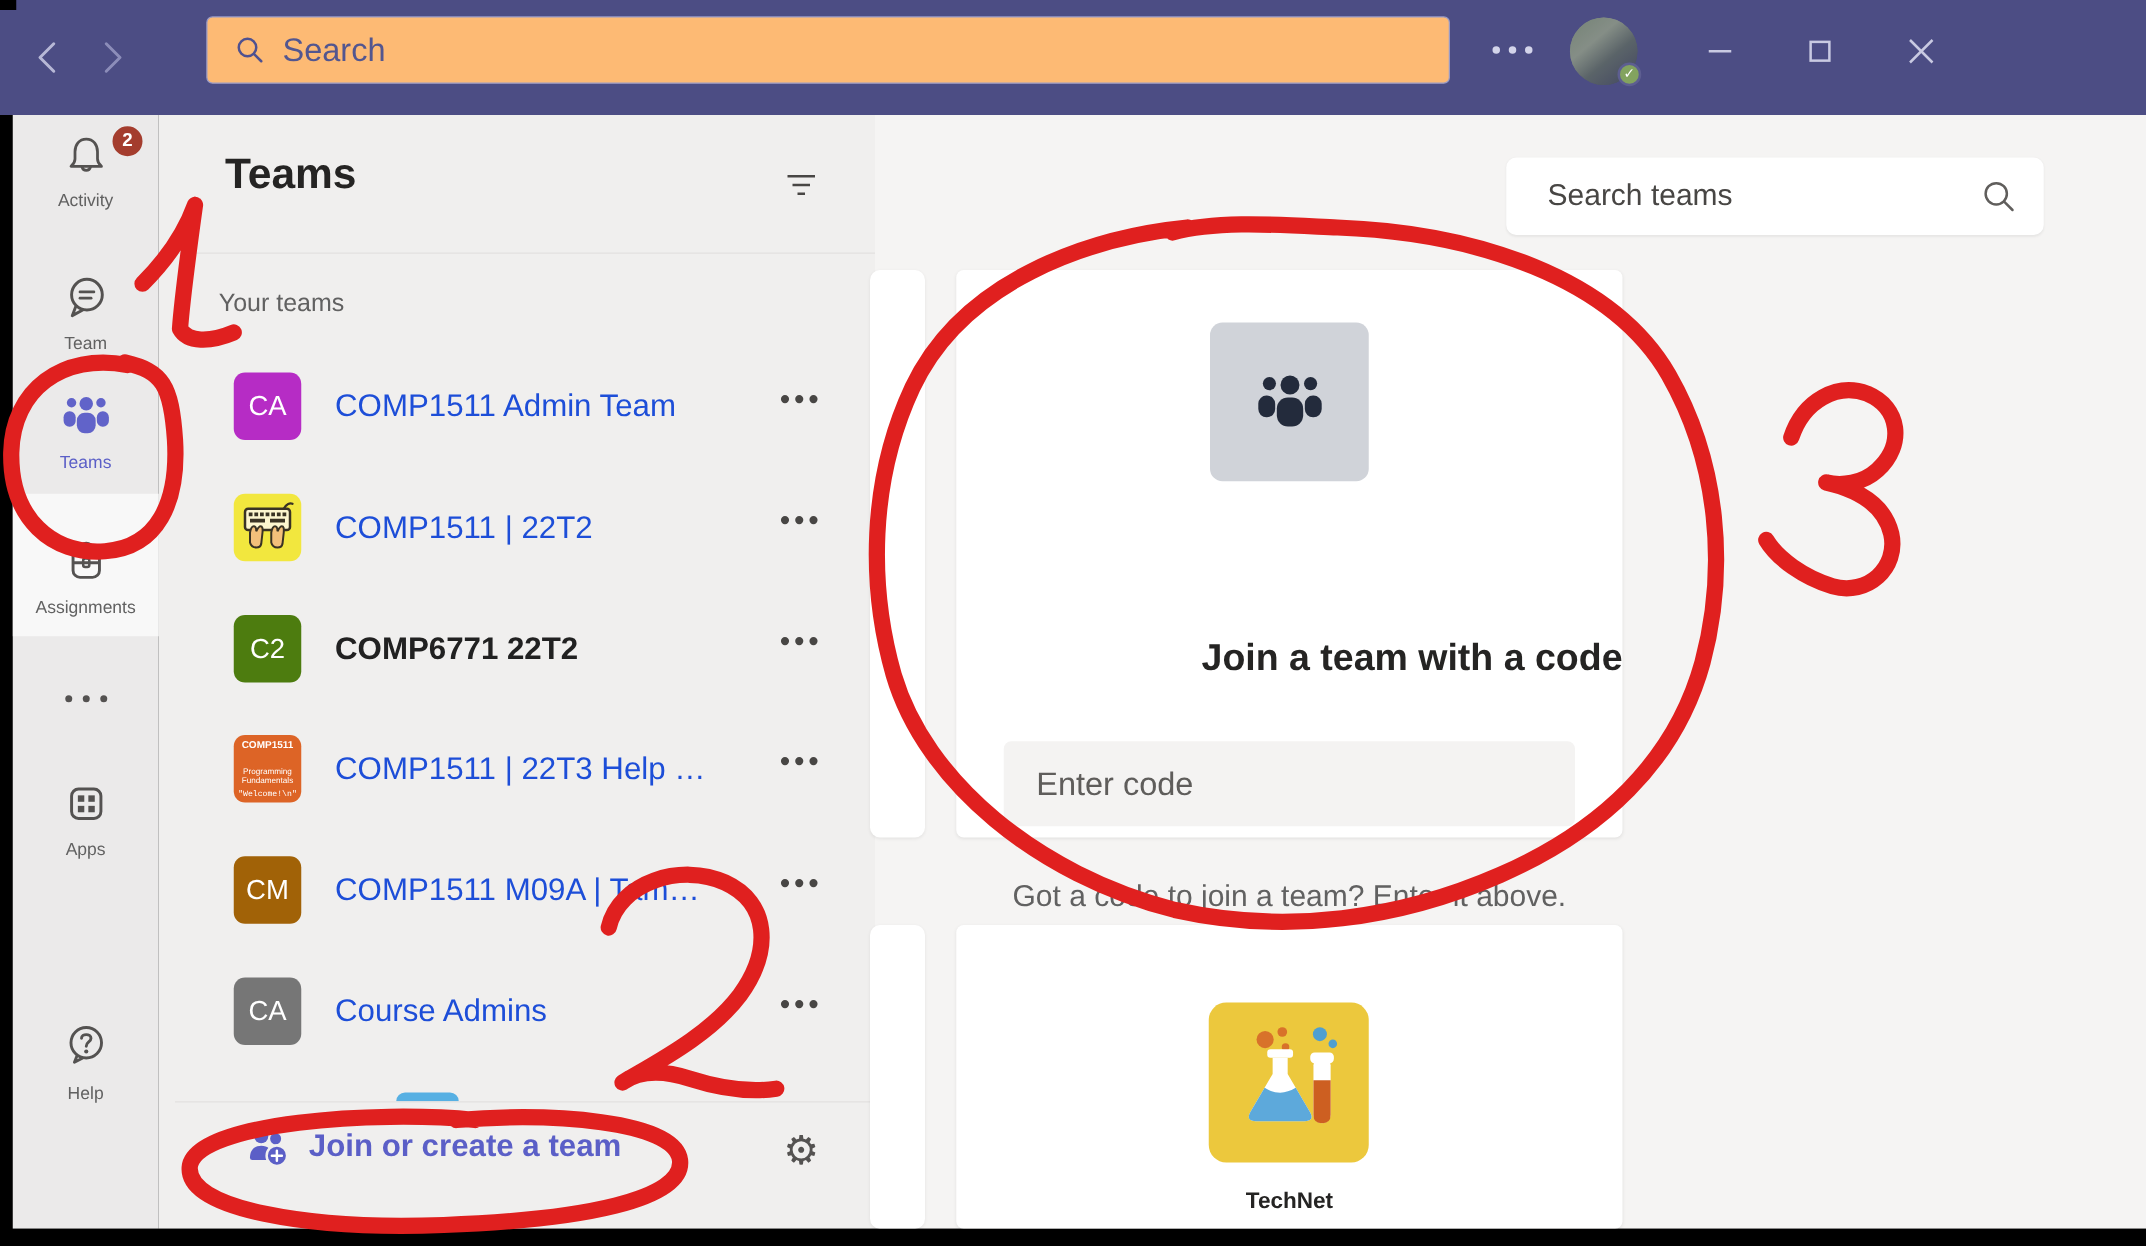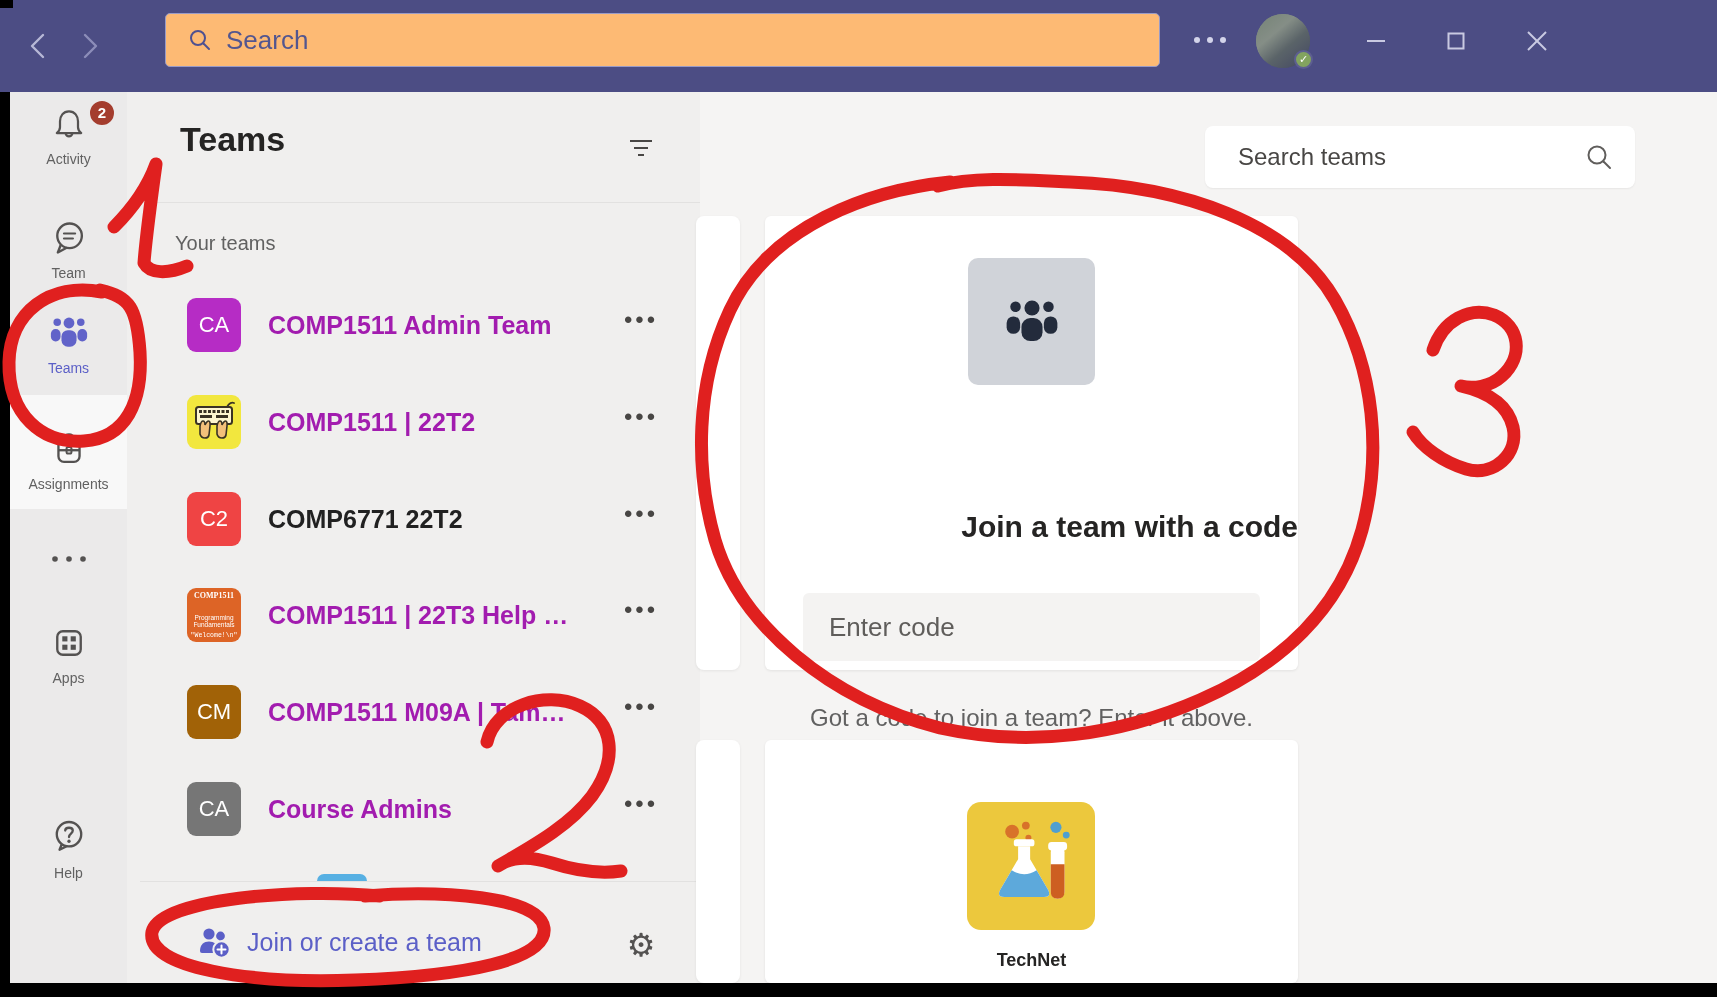--- a/index.html
+++ b/index.html
@@ -32,29 +32,29 @@
   .badge{left:88px;top:99px;width:28px;height:28px;border-radius:50%;background:#a43d2e;border:2px solid #ebeaea;color:#fff;font-size:15px;font-weight:bold;line-height:24px;text-align:center;z-index:3;}
 
   
   .panel{left:127px;top:92px;width:573px;height:891px;background:#f0efee;}
   .panel-title{left:53px;top:28px;font-size:34px;font-weight:bold;color:#252423;}
   .filter-btn{left:494px;top:40px;width:40px;height:32px;display:flex;align-items:center;justify-content:center;}
   .panel-div{left:13px;width:560px;height:1px;background:#e2e1e0;}
   .section-lbl{left:48px;top:140px;font-size:20px;color:#616161;}
   .team-row{left:0;width:573px;height:96px;}
   .t-avatar{left:60px;top:0;width:54px;height:54px;border-radius:9px;color:#fff;font-size:22px;display:flex;align-items:center;justify-content:center;overflow:hidden;}
-  .t-name{left:141px;top:13px;width:330px;font-size:25px;color:#a21caf;white-space:nowrap;overflow:hidden;font-weight:bold;}
+  .t-name{left:141px;top:13px;width:330px;font-size:25px;color:#1d4ed8;white-space:nowrap;overflow:hidden;}
   .t-name.bold{font-weight:bold;color:#212121;}
   .t-more{left:492px;top:8px;width:44px;height:36px;color:#484644;font-size:24px;letter-spacing:3px;text-align:center;}
   .avatar-lines{width:100%;text-align:center;color:#fff;line-height:1.15;}
-  .avatar-lines .l0{font-size:8px;font-weight:bold;margin-bottom:14px;font-family:Liberation Serif, serif;}
+  .avatar-lines .l0{font-size:8px;font-weight:bold;margin-bottom:14px;}
   .avatar-lines .l1,.avatar-lines .l2{font-size:6.5px;}
   .avatar-lines .l3{font-size:6.5px;font-family:"Liberation Mono",monospace;margin-top:3px;}
   .partial-avatar{left:190px;top:782px;width:50px;height:7px;border-radius:8px 8px 0 0;background:#57b0e3;}
-  .panel-footer{left:0;top:817px;width:573px;height:78px;display:flex;align-items:center;}
+  .panel-footer{left:0;top:792px;width:573px;height:78px;display:flex;align-items:center;font-weight:bold;}
   .join-link{left:70px;top:16px;display:flex;align-items:center;gap:16px;color:#5b5fc7;font-size:25px;}
   .gear{left:492px;top:14px;width:44px;height:44px;font-size:32px;color:#545251;text-align:center;line-height:44px;}
 
   
   .main{left:700px;top:92px;width:1017px;height:891px;background:#f5f4f3;}
   .search-teams{left:505px;top:34px;width:430px;height:62px;background:#fff;border-radius:8px;box-shadow:0 1px 2px rgba(0,0,0,0.06);display:flex;align-items:center;padding:0 22px 0 33px;}
   .search-teams .ph{font-size:24px;color:#484644;flex:1;}
   .card-strip{left:-4px;width:44px;background:#fff;border-radius:8px;box-shadow:0 1px 3px rgba(0,0,0,0.07);}
   .card{left:65px;width:533px;background:#fff;border-radius:6px;box-shadow:0 1px 3px rgba(0,0,0,0.08);}
   .join-card{top:124px;height:454px;}
@@ -234,21 +234,21 @@
             <path d="M9 27 q1-5 3-5 q2 0 2 4 q2-4 3.5-4 q2 0 1.5 5 l-1 9 q-0.5 3 -4 3 q-4 0 -5-4 z"></path>
             <path d="M26 27 q1-5 3-5 q2 0 2 4 q2-4 3.5-4 q2 0 1.5 5 l-1 9 q-0.5 3 -4 3 q-4 0 -5-4 z"></path>
           </g>
         </svg>
       </div>
       <div class="abs t-name">COMP1511 | 22T2</div>
       <div class="abs t-more">•••</div>
     </div>
 
     <div class="abs team-row" style="top:400px;">
-      <div class="abs t-avatar" style="background: #ef4444;">
+      <div class="abs t-avatar" style="background: #4d7c0f;">
           <span>C2</span>
         </div>
       <div class="abs t-name bold">COMP6771 22T2</div>
       <div class="abs t-more">•••</div>
     </div>
 
     <div class="abs team-row" style="top:496px;">
       <div class="abs t-avatar" style="background: rgb(221, 100, 38);">
         <div class="avatar-lines">
           <div class="l0">COMP1511</div>

